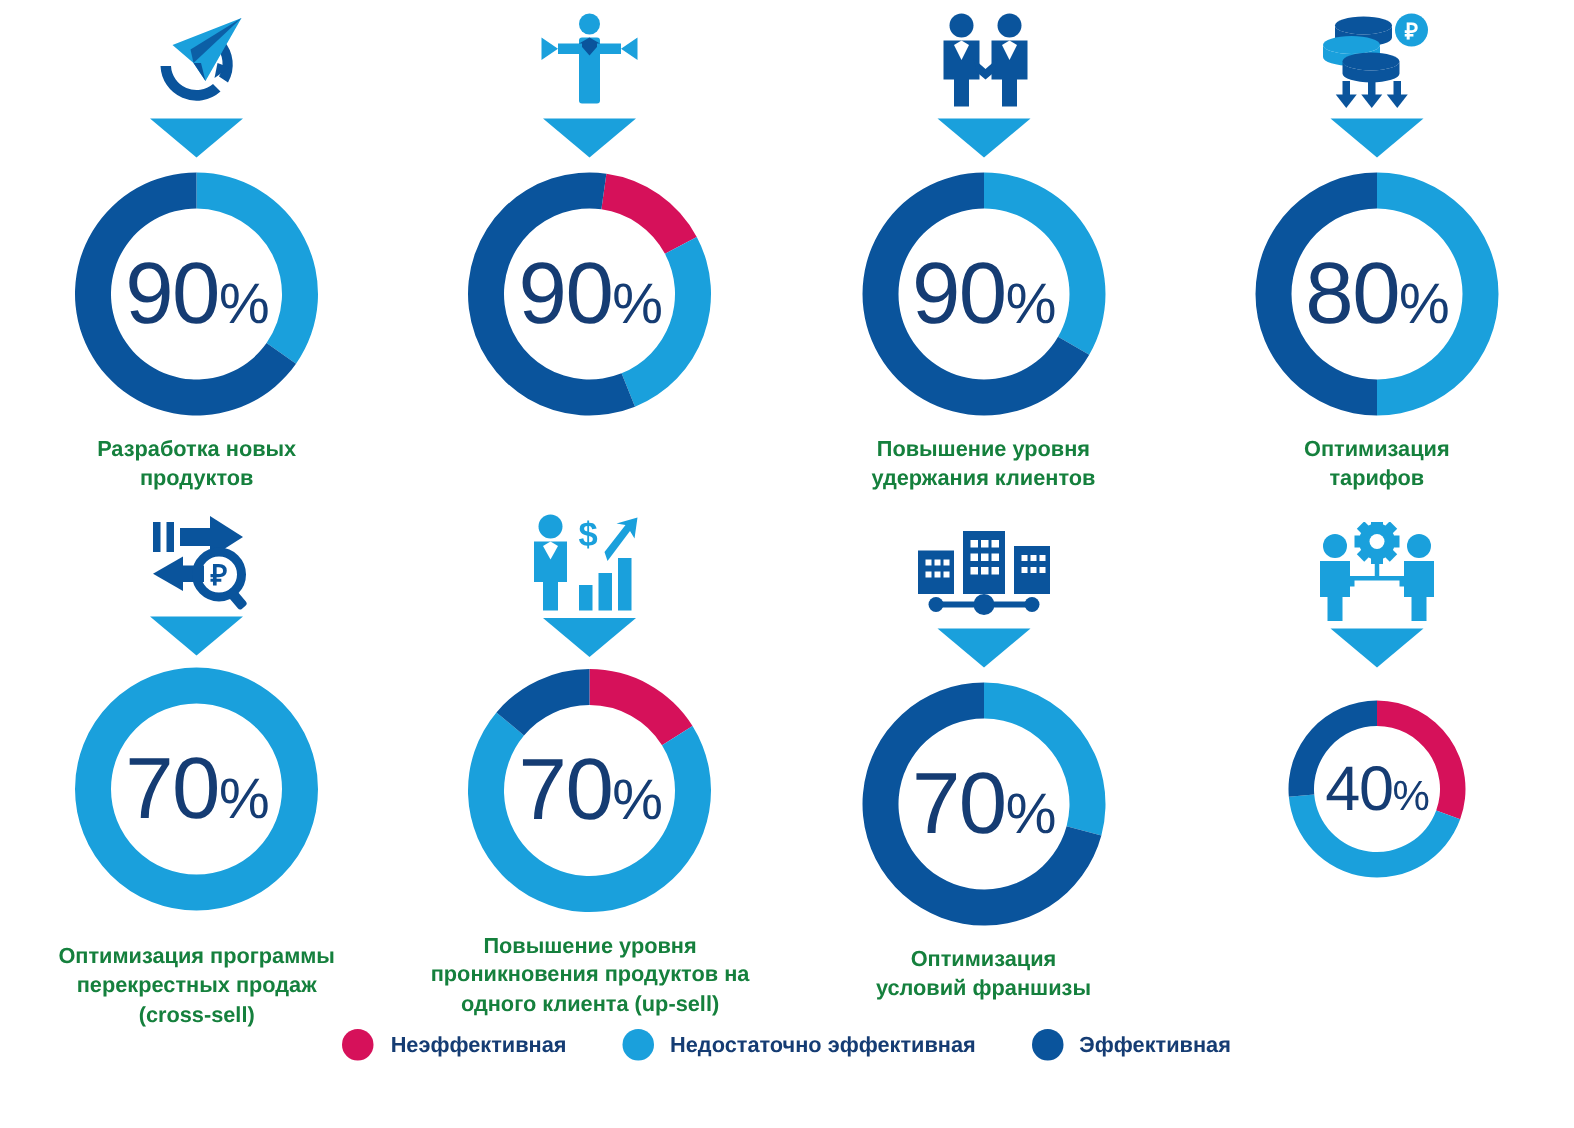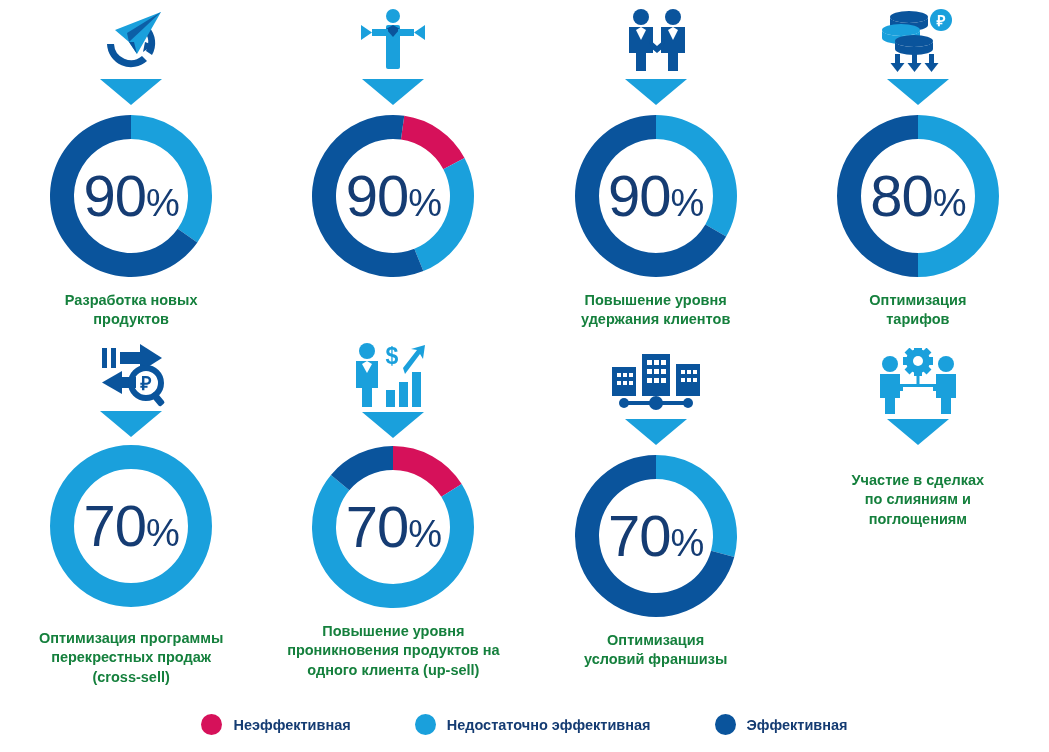--- a/index.html
+++ b/index.html
@@ -95,22 +95,21 @@
 
   
   .legend {
     position: absolute;
     left: 0;
     top: 686px;
     width: 1049px;
     display: flex;
     justify-content: center;
     align-items: center;
-    gap: 64px;
-    margin-top: 28px;
+    gap: 37px;
   }
   .legend-item {
     display: flex;
     align-items: center;
     gap: 11px;
   }
   .legend-dot {
     width: 21px;
     height: 21px;
     border-radius: 50%;
@@ -392,23 +391,30 @@
         </g>
         <circle cx="40" cy="13" r="5" fill="#ffffff"></circle>
         <path d="M38.5 26 h3 v10 h-3 z M22 36 h36 v3 h-36 z M22 36 h3 v7 h-3 z M55 36 h3 v7 h-3 z" fill="#1AA0DC"></path>
       </svg>
         </div>
     <div class="arrow-wrap">
       <svg width="66" height="30" viewBox="0 0 66 30">
             <path d="M2 2 H64 L33 28 Z" fill="#1AA0DC"></path>
           </svg>
     </div>
-    <div class="caption" style="margin-top:22px">Участие в сделках
-по слияниям и
-поглощениям</div>
+    <div class="donut-wrap" style="margin-top:16px">
+      <svg width="122" height="122" viewBox="0 0 122 122">
+            <path d="M 61.00000000000001 2 A 59 59 0 0 1 116.4418646263686 81.17918845621446 L 100.46709007300815 75.36484601967808 A 42 42 0 0 0 61 19 Z" fill="#D6115A"></path>
+            <path d="M 116.4418646263686 81.17918845621446 A 59 59 0 0 1 2.2245128125870153 66.14218882211186 L 19.15982268014669 64.66054119540166 A 42 42 0 0 0 100.46709007300815 75.36484601967808 Z" fill="#1AA0DC"></path>
+            <path d="M 2.2245128125870153 66.14218882211186 A 59 59 0 0 1 60.999999999999986 2 L 60.99999999999999 19 A 42 42 0 0 0 19.15982268014669 64.66054119540166 Z" fill="#0A549C"></path>
+          </svg>
+      <div class="pct small">
+        <span class="num">40</span><span class="sym">%</span>
+      </div>
+    </div>
   </div>
     </div>
   <div class="legend">
       <div class="legend-item">
     <span class="legend-dot" style="background:#D6115A"></span>
     <span class="legend-label">Неэффективная</span>
   </div>
       <div class="legend-item">
     <span class="legend-dot" style="background:#1AA0DC"></span>
     <span class="legend-label">Недостаточно эффективная</span>

